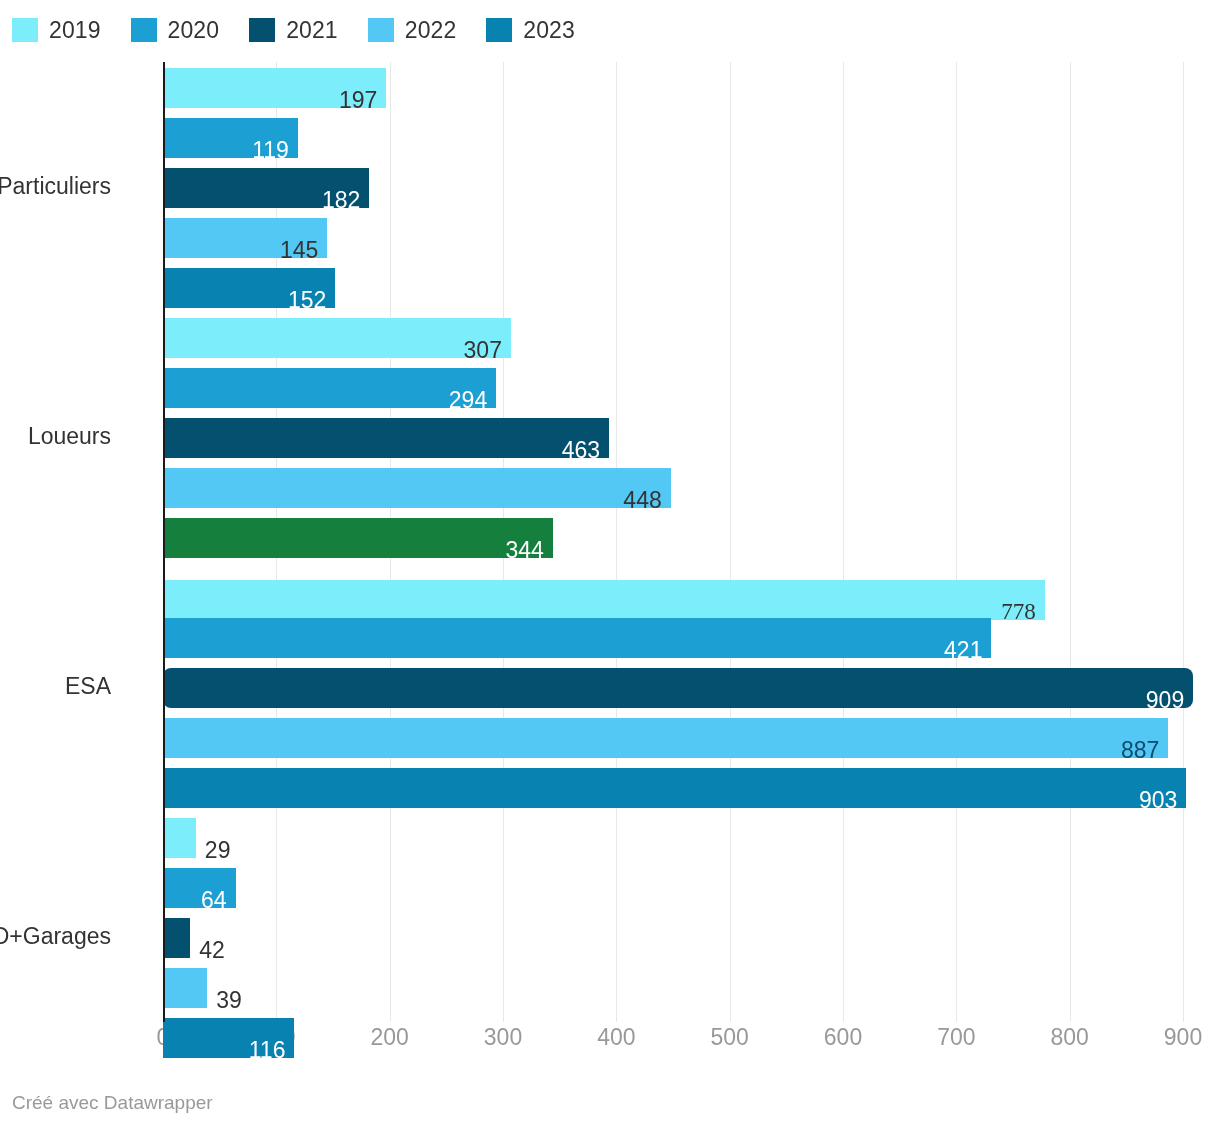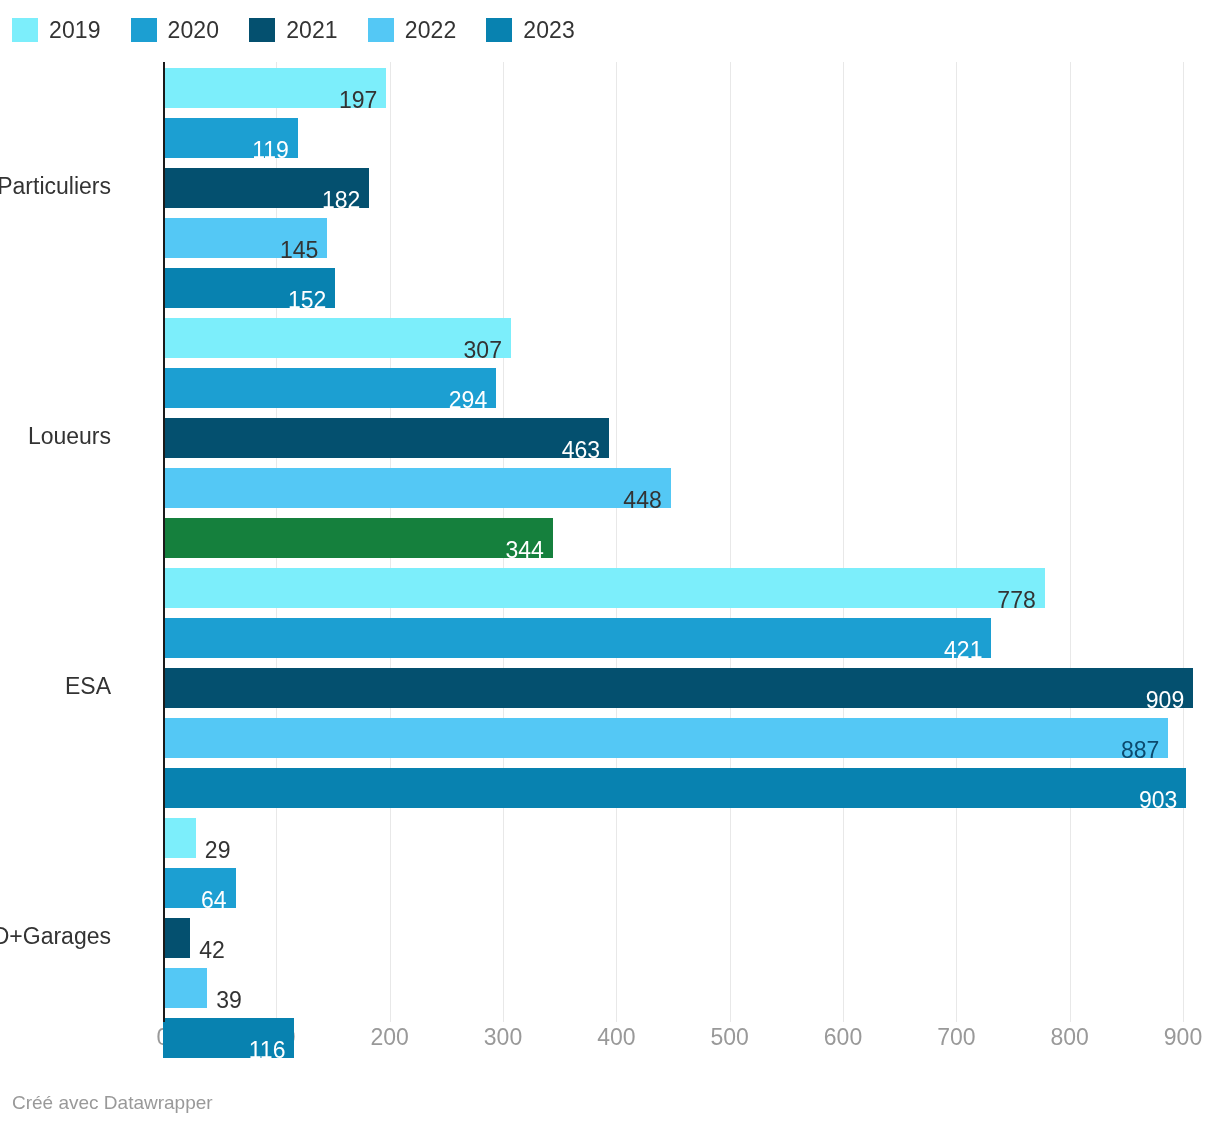--- a/index.html
+++ b/index.html
@@ -228,32 +228,32 @@
           </div>
         </div>
         <div class="bar-row" style="top: 200px; width: 1020px;">
           <div class="bar" style="width: 389.867px; background: #15803d;">
             <span class="bar-value inside">344</span>
           </div>
         </div>
       </div>
       <div class="group" style="top: 506px; height: 240px;">
         <div class="cat-label" style="top: 105px;">ESA</div>
-        <div class="bar-row" style="top: 0px; width: 1020px;">
+        <div class="bar-row" style="top: 12px; width: 1020px; font-family: Liberation Serif, serif;">
           <div class="bar" style="width: 881.733px; background: rgb(124, 238, 251);">
             <span class="bar-value inside" style="color: rgb(51, 51, 51);">778</span>
           </div>
         </div>
         <div class="bar-row" style="top: 50px; width: 1020px;">
           <div class="bar" style="width: 828.467px; background: rgb(28, 159, 210);">
             <span class="bar-value inside">421</span>
           </div>
         </div>
         <div class="bar-row" style="top: 100px; width: 1020px;">
-          <div class="bar" style="width: 1030.2px; background: rgb(4, 80, 111);">
+          <div class="bar" style="width: 1030.2px; background: rgb(4, 80, 111); border-radius: 8px;">
             <span class="bar-value inside">909</span>
           </div>
         </div>
         <div class="bar-row" style="top: 150px; width: 1020px;">
           <div class="bar" style="width: 1005.27px; background: rgb(84, 200, 245);">
             <span class="bar-value inside" style="color: #0c4a6e;">887</span>
           </div>
         </div>
         <div class="bar-row" style="top: 200px; width: 1020px;">
           <div class="bar" style="width: 1023.4px; background: rgb(8, 130, 176);">

